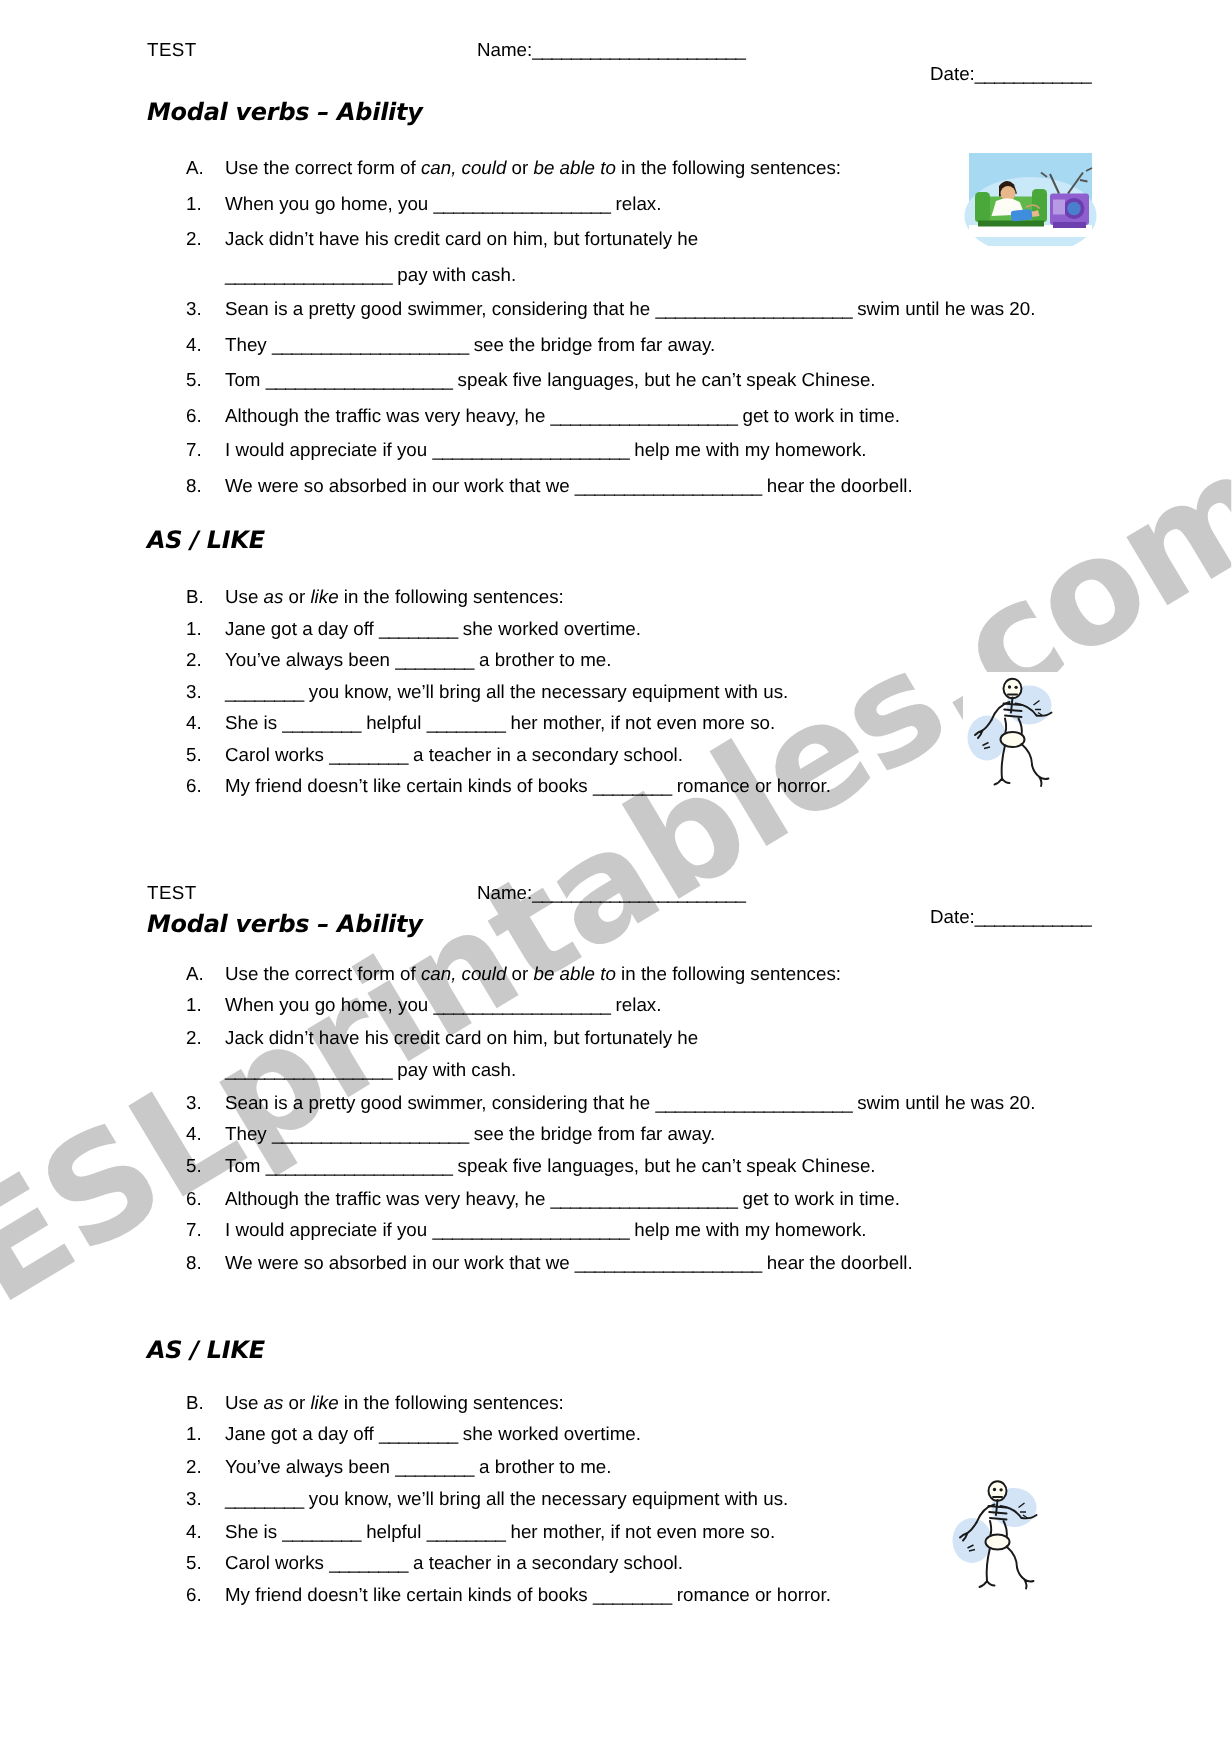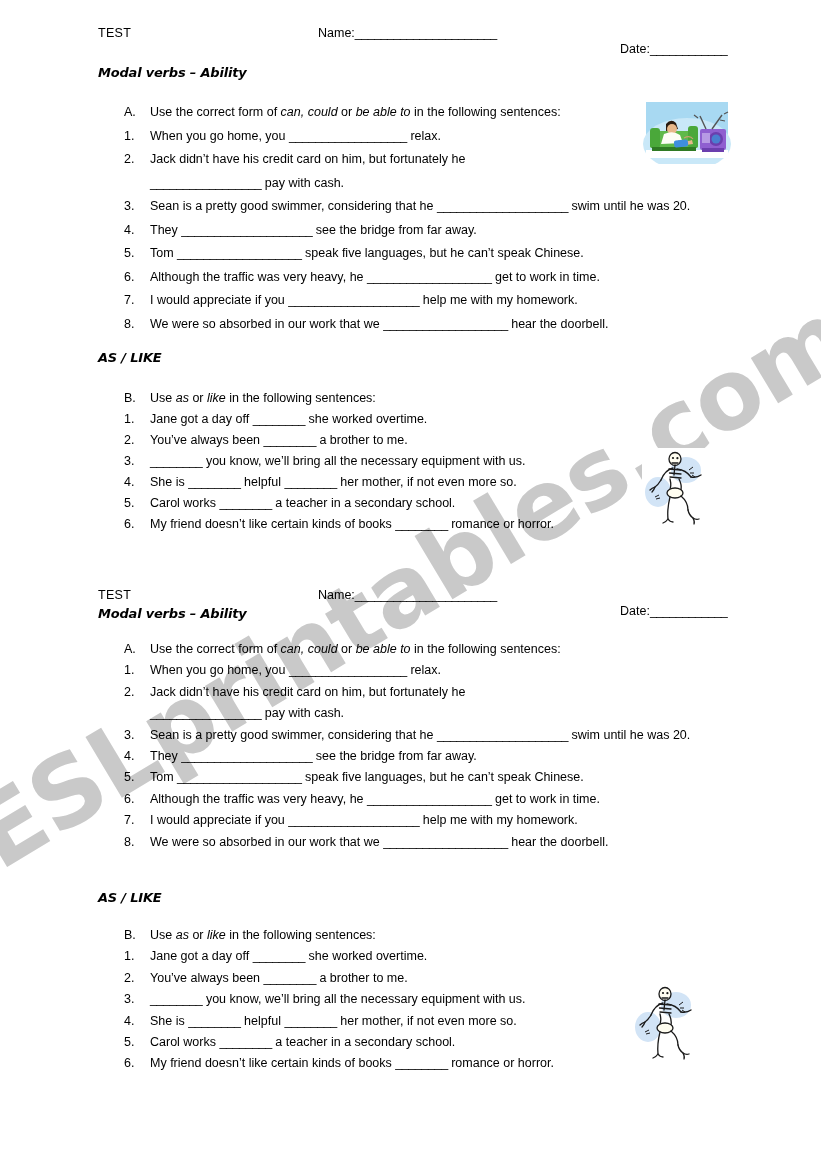--- a/index.html
+++ b/index.html
@@ -76,21 +76,21 @@
     white-space: nowrap;
   }
   .rule {
     letter-spacing: -0.5px;
   }
 
   .section-title {
     position: absolute;
     left: 98px;
     font-family: "DejaVu Sans", sans-serif;
-    font-size: 13px;
+    font-size: 16px;
     font-weight: 700;
     font-style: italic;
     letter-spacing: -0.2px;
     white-space: nowrap;
   }
 
   
   .ex-list {
     position: absolute;
     left: 124px;

